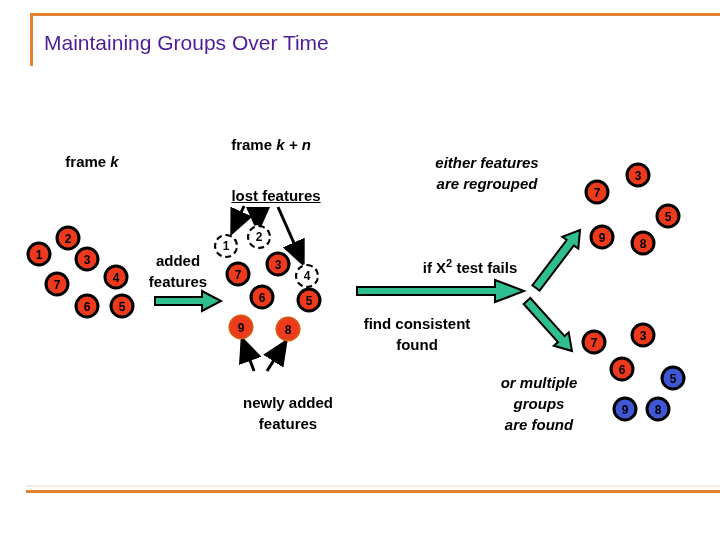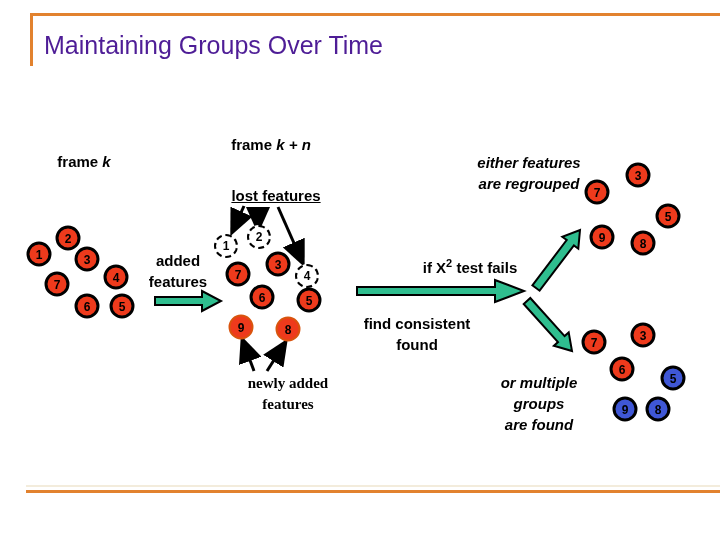--- a/index.html
+++ b/index.html
@@ -7,21 +7,21 @@
     width:720px;height:540px;position:relative;background:#ffffff;
     font-family:"Liberation Sans",sans-serif;overflow:hidden;
   }
   .abs{position:absolute;}
   
   .orange-line{position:absolute;background:var(--orange,#e2822e);}
   .cream-line{position:absolute;background:#f3ecdc;}
   
   .title{
     position:absolute;left:44px;top:31px;
-    font-size:25px;color:var(--purple,#4e1d96);letter-spacing:0px;white-space:nowrap;
+    font-size:21px;color:var(--purple,#4e1d96);letter-spacing:0px;white-space:nowrap;
   }
   
   .lbl{
     position:absolute;transform:translateX(-50%);
     font-size:15px;font-weight:bold;color:#000;text-align:center;
     white-space:pre-line;line-height:21px;
   }
   .italic{font-style:italic;}
   .var{font-style:italic;}
   sup{font-size:11px;}
@@ -41,38 +41,38 @@
 </head>
 <body>
 
 <div class="orange-line" style="left:30px;top:13px;width:690px;height:3px;"></div>
 <div class="orange-line" style="left:30px;top:13px;width:3px;height:53px;"></div>
 <div class="cream-line" style="left:26px;top:485px;width:694px;height:2px;"></div>
 <div class="orange-line" style="left:26px;top:490px;width:694px;height:3px;"></div>
 
 <div class="title">Maintaining Groups Over Time</div>
 
-<div class="lbl" style="left:84px;top:151px;text-align:center;"><span>frame </span><span class="var">k</span></div>
+<div class="lbl" style="left:92px;top:151px;text-align:center;"><span>frame </span><span class="var">k</span></div>
 
 <div class="lbl" style="left:271px;top:134px;"><span>frame </span><span class="var">k + n</span></div>
 
 <div class="lbl" style="left:276px;top:185px;text-decoration:underline;">lost features</div>
 
 <div class="lbl" style="left:178px;top:250px;">added
 features</div>
 
-<div class="lbl italic" style="left:487px;top:152px;margin-left:42px;">either features
+<div class="lbl italic" style="left:487px;top:152px;">either features
 are regrouped</div>
 
 <div class="lbl" style="left:426px;top:253px;margin-left:44px;"><span>if X</span><sup>2</sup><span> test fails</span></div>
 
 <div class="lbl" style="left:417px;top:313px;">find consistent
 found</div>
 
-<div class="lbl" style="left:288px;top:373px;font-family:Liberation Serif, serif;">newly added
+<div class="lbl" style="left:288px;top:392px;">newly added
 features</div>
 
 <div class="lbl italic" style="left:539px;top:372px;">or multiple
 groups
 are found</div>
 
 <svg width="720" height="540" viewBox="0 0 720 540">
   <defs>
     <marker id="ah" markerWidth="9" markerHeight="8" refX="6" refY="4" orient="auto">
       <path d="M0,0 L9,4 L0,8 z" fill="#000"></path>

